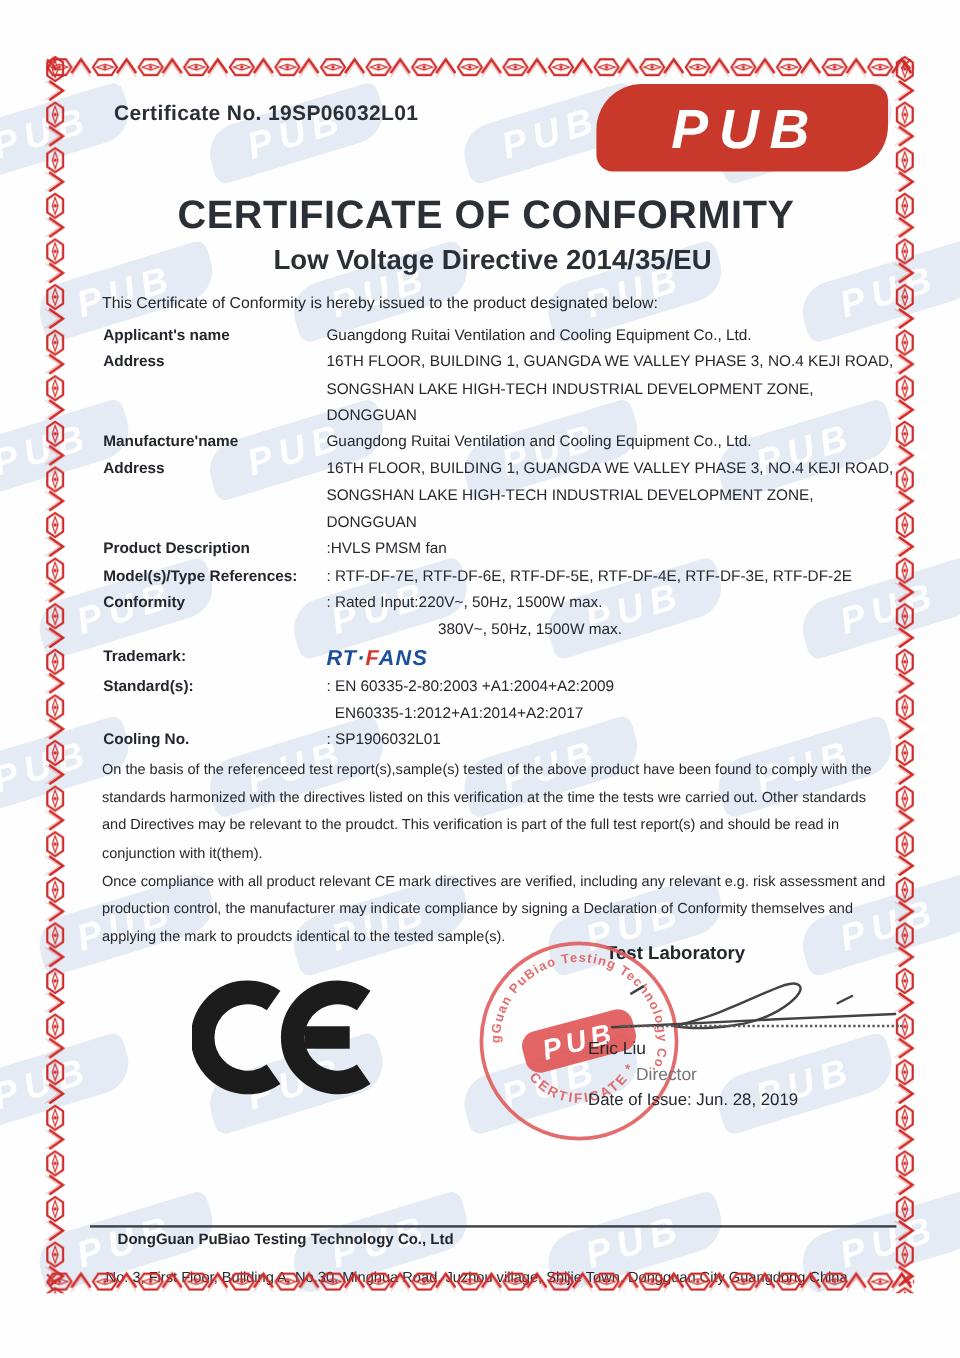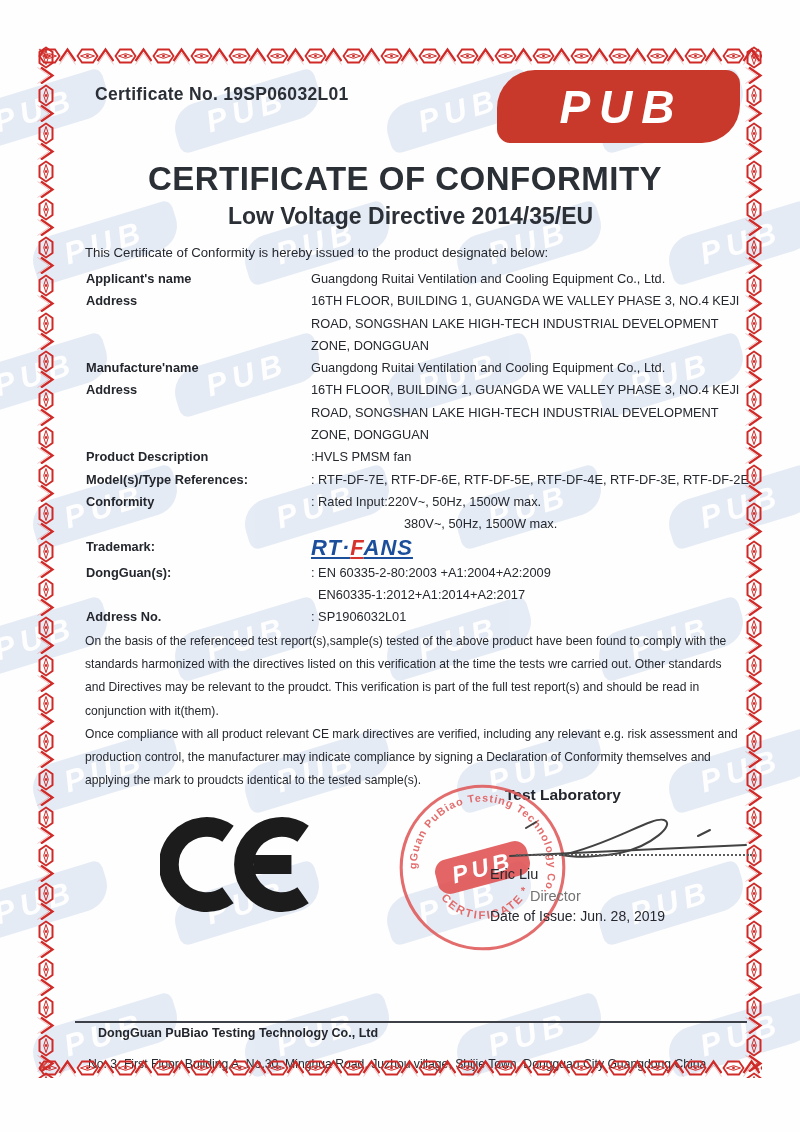--- a/index.html
+++ b/index.html
@@ -22,24 +22,24 @@
   
   .title{position:absolute;left:55px;right:45px;top:160px;z-index:2;text-align:center;
          font-size:33px;font-weight:bold;color:#2b2f36;letter-spacing:.5px;}
   .subtitle{position:absolute;left:55px;right:34px;top:203px;z-index:2;text-align:center;
             font-size:23px;font-weight:bold;color:#2b2f36;}
   .intro{position:absolute;left:85px;top:245px;z-index:2;font-size:13.2px;color:#25282e;}
   
   .fields{position:absolute;left:86px;top:268px;width:668px;z-index:2;display:grid;
           grid-template-columns:186px 1fr;font-size:12.8px;line-height:22.3px;}
   .flabel{font-weight:bold;color:#23262c;}
-  .fvalue{color:#25282e;margin-left:39px;}
+  .fvalue{color:#25282e;}
   .param-indent{padding-left:93px;}
   .std-indent{padding-left:7px;}
-  .tm{font-size:22px;font-weight:bold;font-style:italic;letter-spacing:1px;line-height:24px;text-decoration:underline;}
+  .tm{font-size:18px;font-weight:bold;font-style:italic;letter-spacing:1px;line-height:24px;}
   .tm-blue{color:#1b4e9b;}
   .tm-red{color:#d6332c;}
   
   .paras{position:absolute;left:85px;top:630px;width:655px;z-index:2;font-size:12.1px;line-height:23.2px;color:#25282e;}
   .paras p{margin:0;}
   
   .testlab{position:absolute;left:505px;top:786px;z-index:2;font-size:15.5px;font-weight:bold;color:#23262c;}
   .ce{position:absolute;left:160px;top:813px;z-index:2;}
   .stamp{position:absolute;left:395px;top:780px;z-index:4;opacity:.88;}
   .sig{position:absolute;left:502px;top:808px;z-index:5;}
@@ -157,27 +157,27 @@
     <div class="fvalue">
       <div>: Rated Input:220V~, 50Hz, 1500W max.</div>
       <div class="param-indent">380V~, 50Hz, 1500W max.</div>
     </div>
 
     <div class="flabel">Trademark:</div>
     <div class="fvalue">
       <span class="tm tm-blue">RT·</span><span class="tm tm-red">F</span><span class="tm tm-blue">ANS</span>
     </div>
 
-    <div class="flabel">DongGuan(s):</div>
+    <div class="flabel">Standard(s):</div>
     <div class="fvalue">
       <div>: EN 60335-2-80:2003 +A1:2004+A2:2009</div>
       <div class="std-indent">EN60335-1:2012+A1:2014+A2:2017</div>
     </div>
 
-    <div class="flabel">Address No.</div>
+    <div class="flabel">Cooling No.</div>
     <div class="fvalue">: SP1906032L01</div>
   </div>
 
   <div class="paras">
     <p>On the basis of the referenceed test report(s),sample(s) tested of the above product have been found to comply with the standards harmonized with the directives listed on this verification at the time the tests wre carried out. Other standards and Directives may be relevant to the proudct. This verification is part of the full test report(s) and should be read in conjunction with it(them).</p>
     <p>Once compliance with all product relevant CE mark directives are verified, including any relevant e.g. risk assessment and production control, the manufacturer may indicate compliance by signing a Declaration of Conformity themselves and applying the mark to proudcts identical to the tested sample(s).</p>
   </div>
 
   <div class="testlab">Test Laboratory</div>
 

